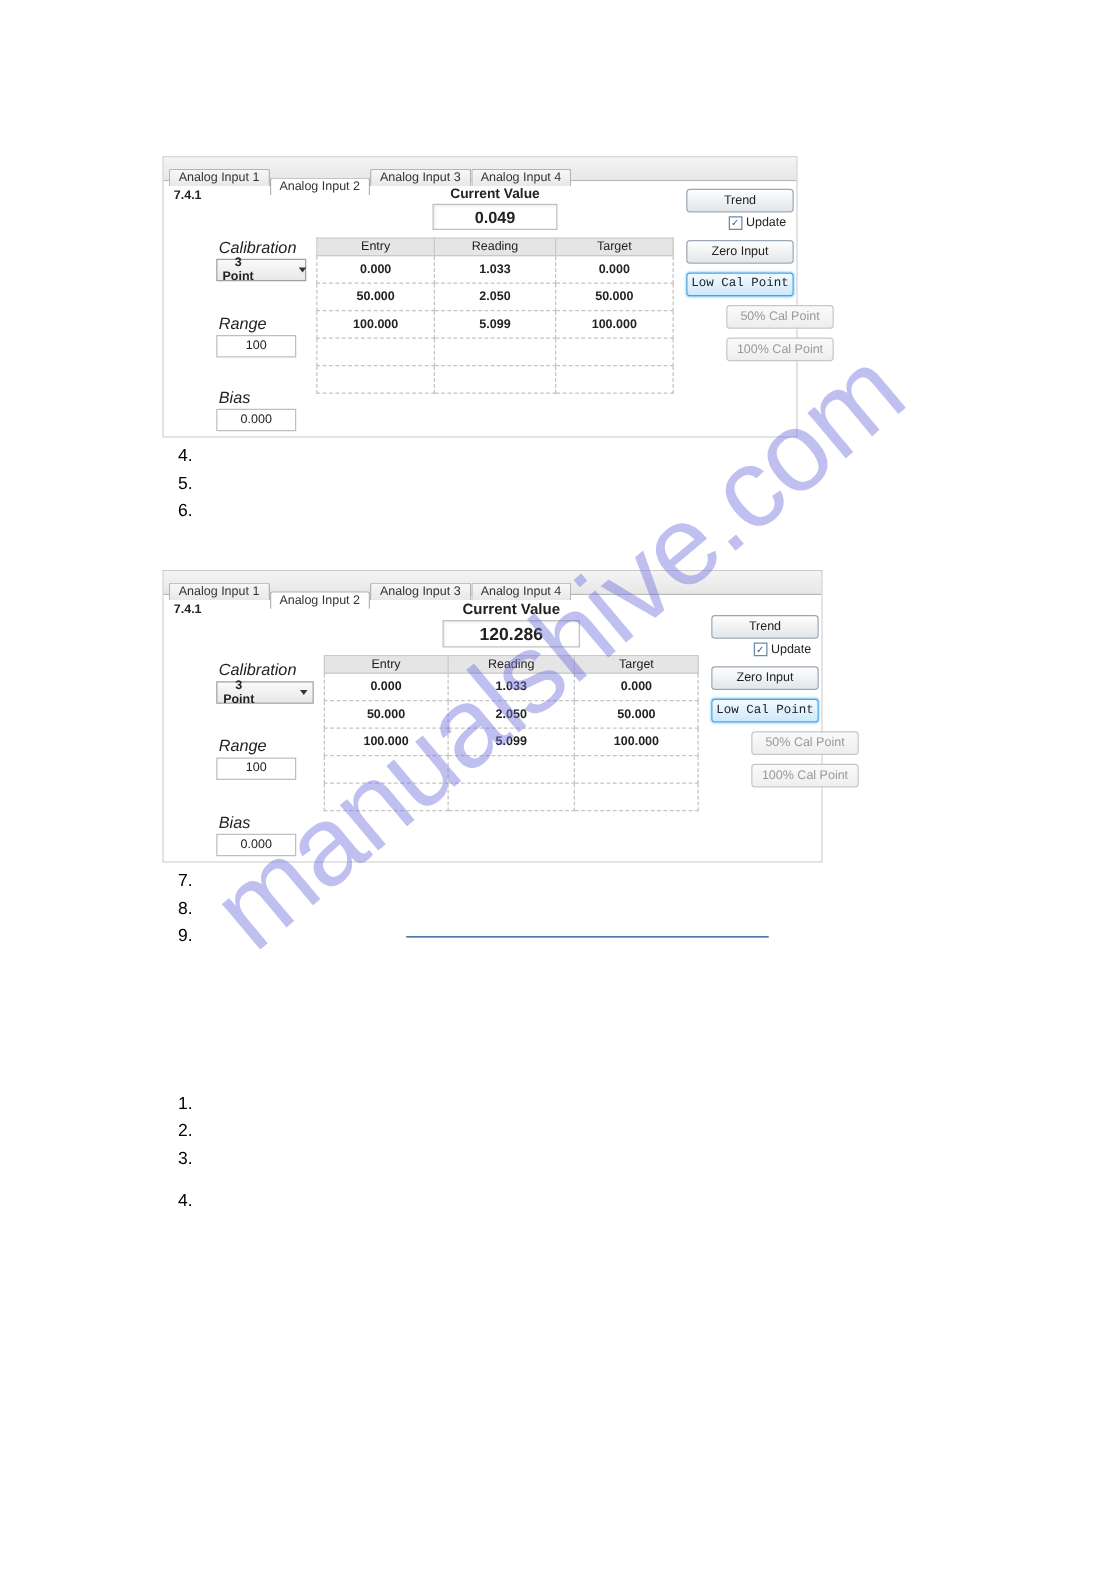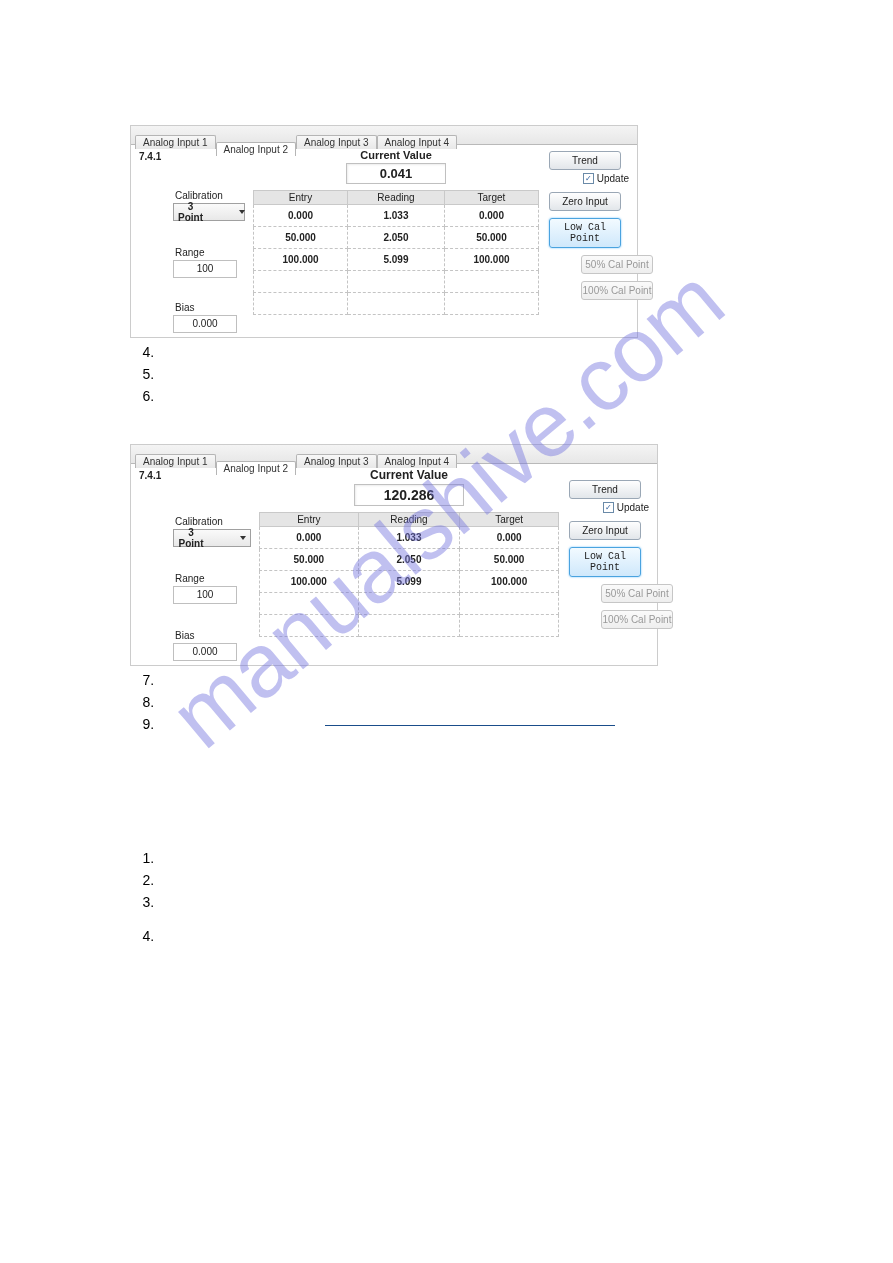--- a/index.html
+++ b/index.html
@@ -72,21 +72,21 @@
   .section-num {
     font-size: 10px;
     font-weight: bold;
     padding: 2px 2px 0 4px;
     width: 34px;
   }
   .left-col {
     width: 76px;
     padding-top: 33px;
   }
-  .lbl { font-size: 10px; margin: 8px 0 2px 2px; }
+  .lbl { font-size: 13px; margin: 8px 0 2px 2px; font-style: italic; }
   .winput {
     border: 1px solid #bfbfbf;
     background: #fff;
     padding: 2px 4px;
     font-size: 10px;
     text-align: center;
     width: 64px;
     height: 18px;
     gap: 36px;
   }
@@ -132,21 +132,21 @@
   table.grid td {
     border: 1px dashed #c4c4c4;
     padding: 5px 0;
     text-align: center;
     font-weight: bold;
   }
   table.grid td.empty { height: 22px; }
   .right-col { width: 90px; padding: 2px 4px 0 6px; }
   .wbtn {
     display: block;
-    width: 72px;
+    width: 86px;
     border: 1px solid #9aa7b5;
     border-radius: 3px;
     background: linear-gradient(#fefefe, #e2e6ea);
     font-size: 10px;
     text-align: center;
     padding: 3px 0;
     margin-bottom: 7px;
     color: #222;
   }
   .wbtn.disabled { color: #999; border-color: #c6c6c6; background: linear-gradient(#fafafa,#eee); margin-left: 32px;}
@@ -182,21 +182,21 @@
           <span>3 Point</span>
           <span class="caret"></span>
         </div>
         <div class="lbl" style="margin-top:26px">Range</div>
         <div class="winput">100</div>
         <div class="lbl" style="margin-top:24px">Bias</div>
         <div class="winput">0.000</div>
       </div>
       <div class="center-col">
         <div class="cv-label">Current Value</div>
-        <div class="cv-box">0.041</div>
+        <div class="cv-box">0.049</div>
         <table class="grid">
           <tbody>
               <tr>
             <th>Entry</th>
             <th>Reading</th>
             <th>Target</th>
           </tr>
           <tr>
                 <td>0.000</td>
                 <td>1.033</td>

